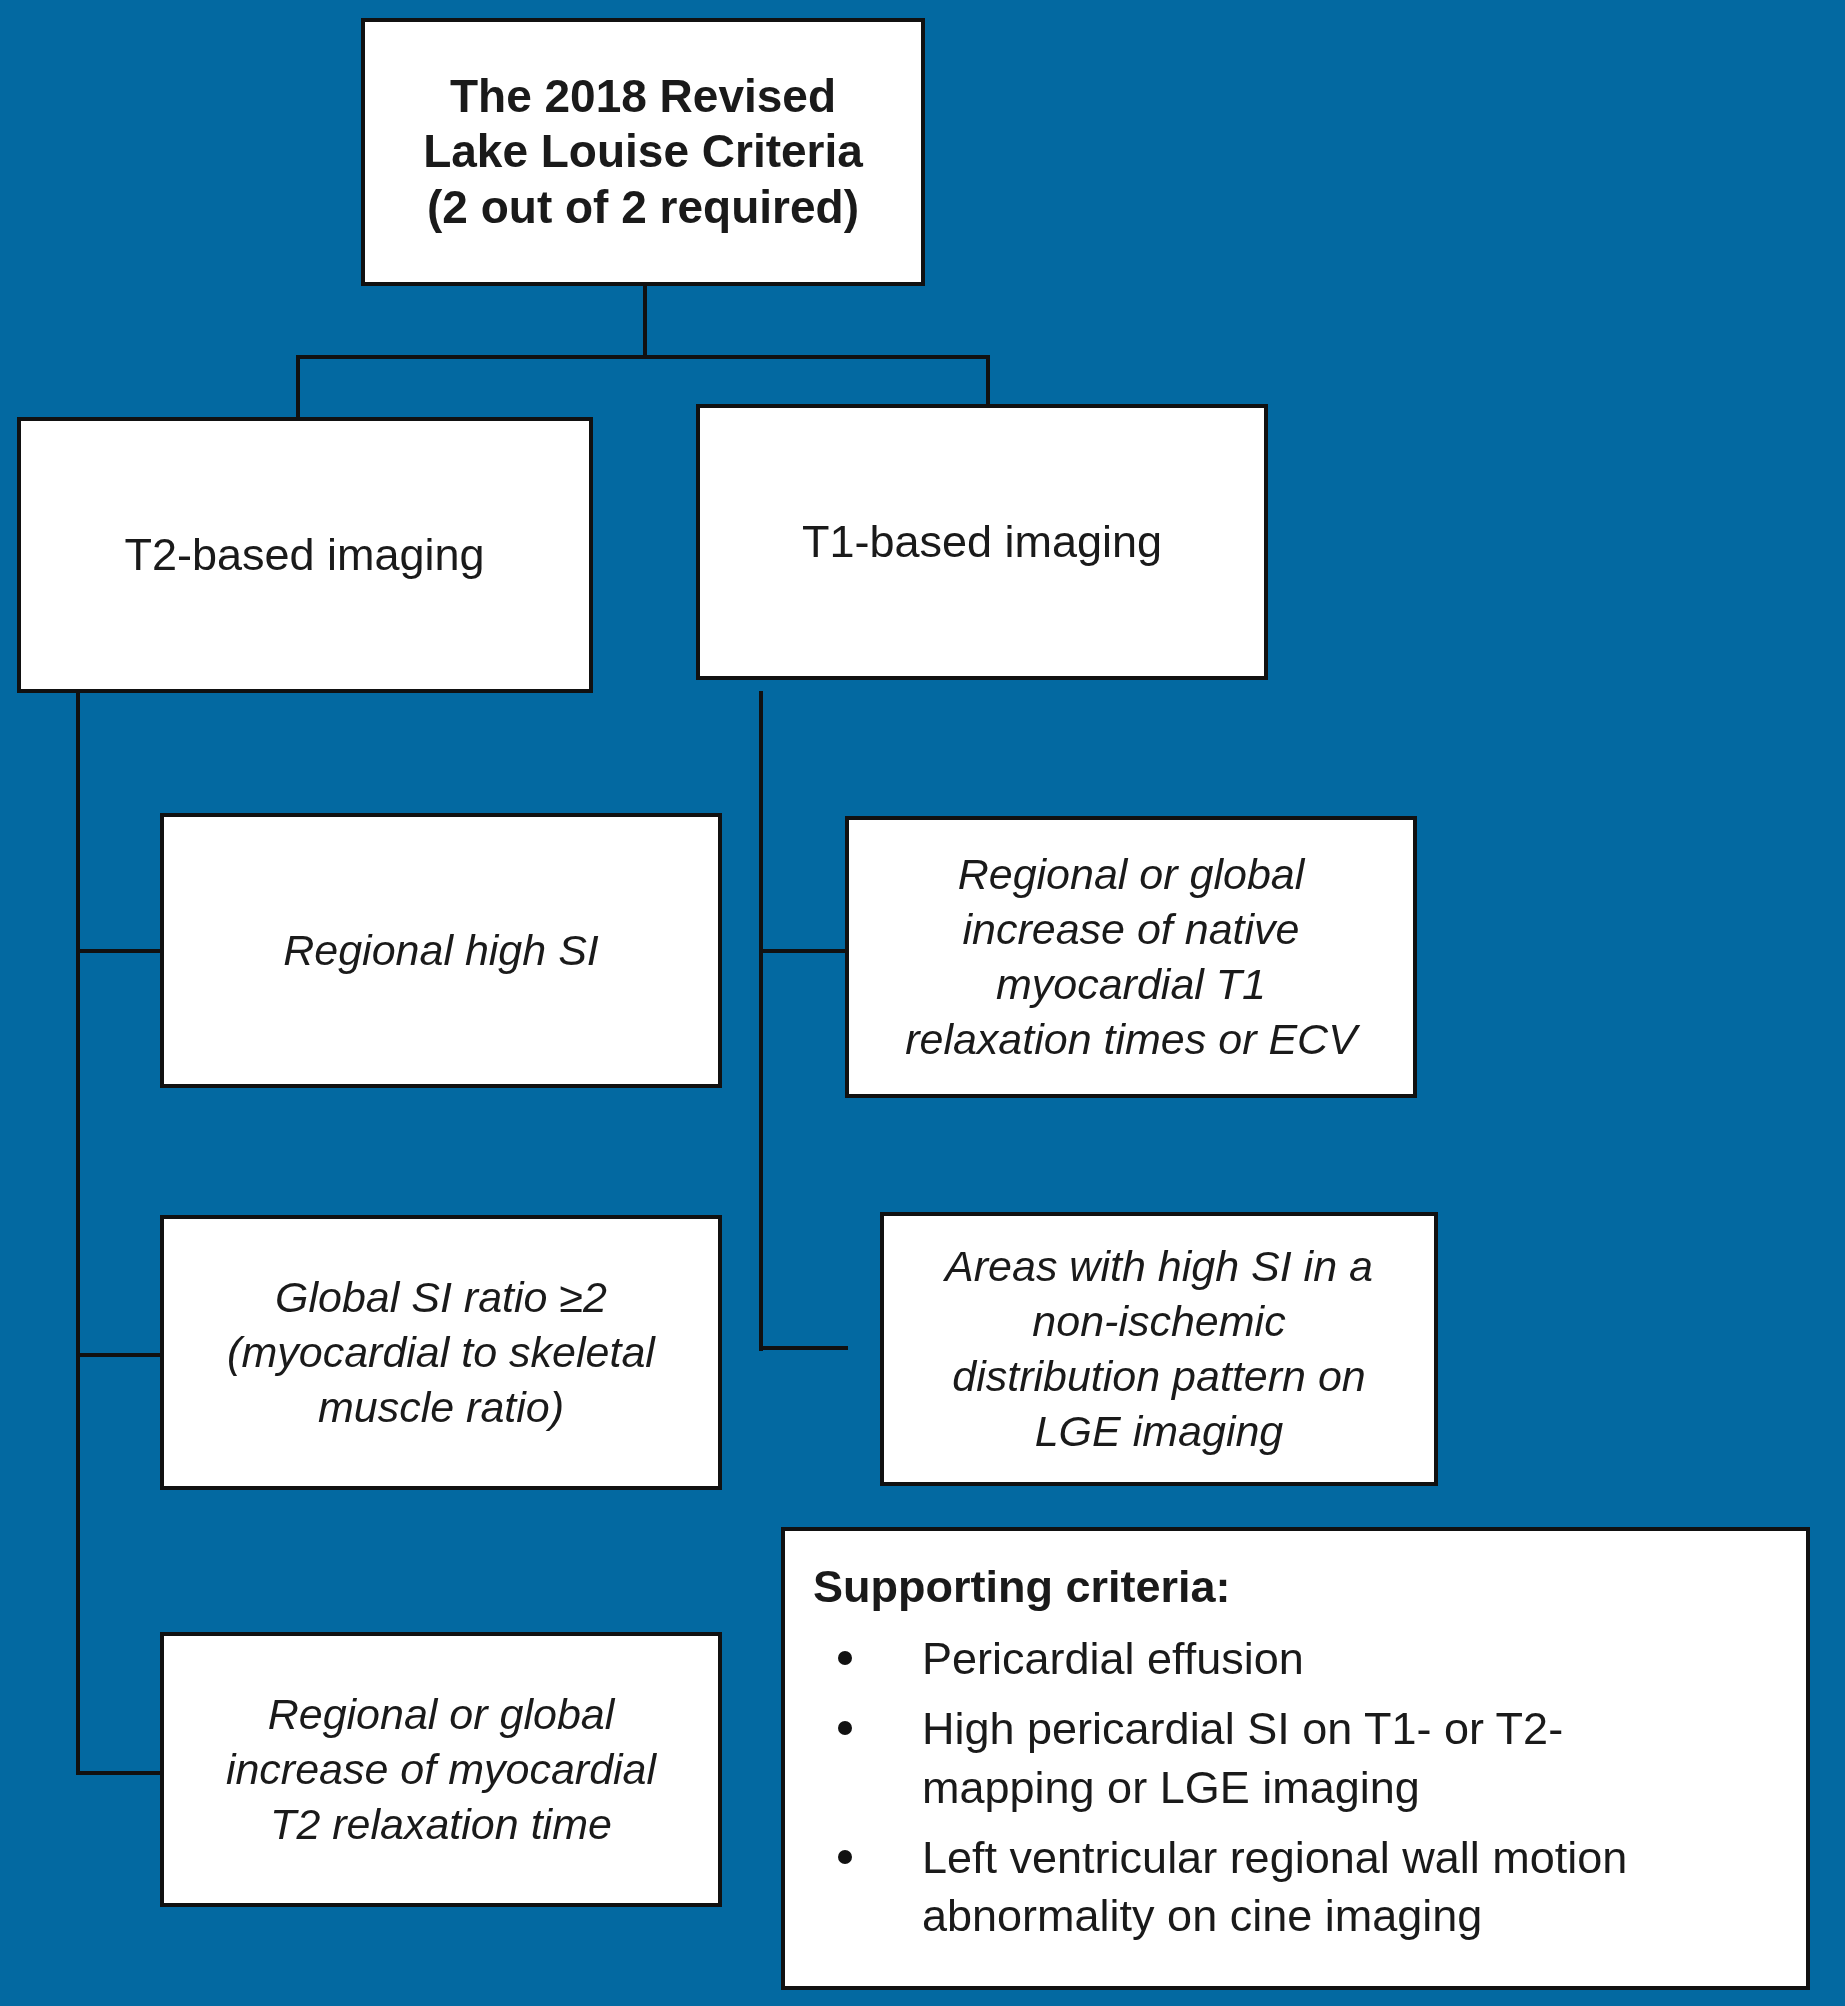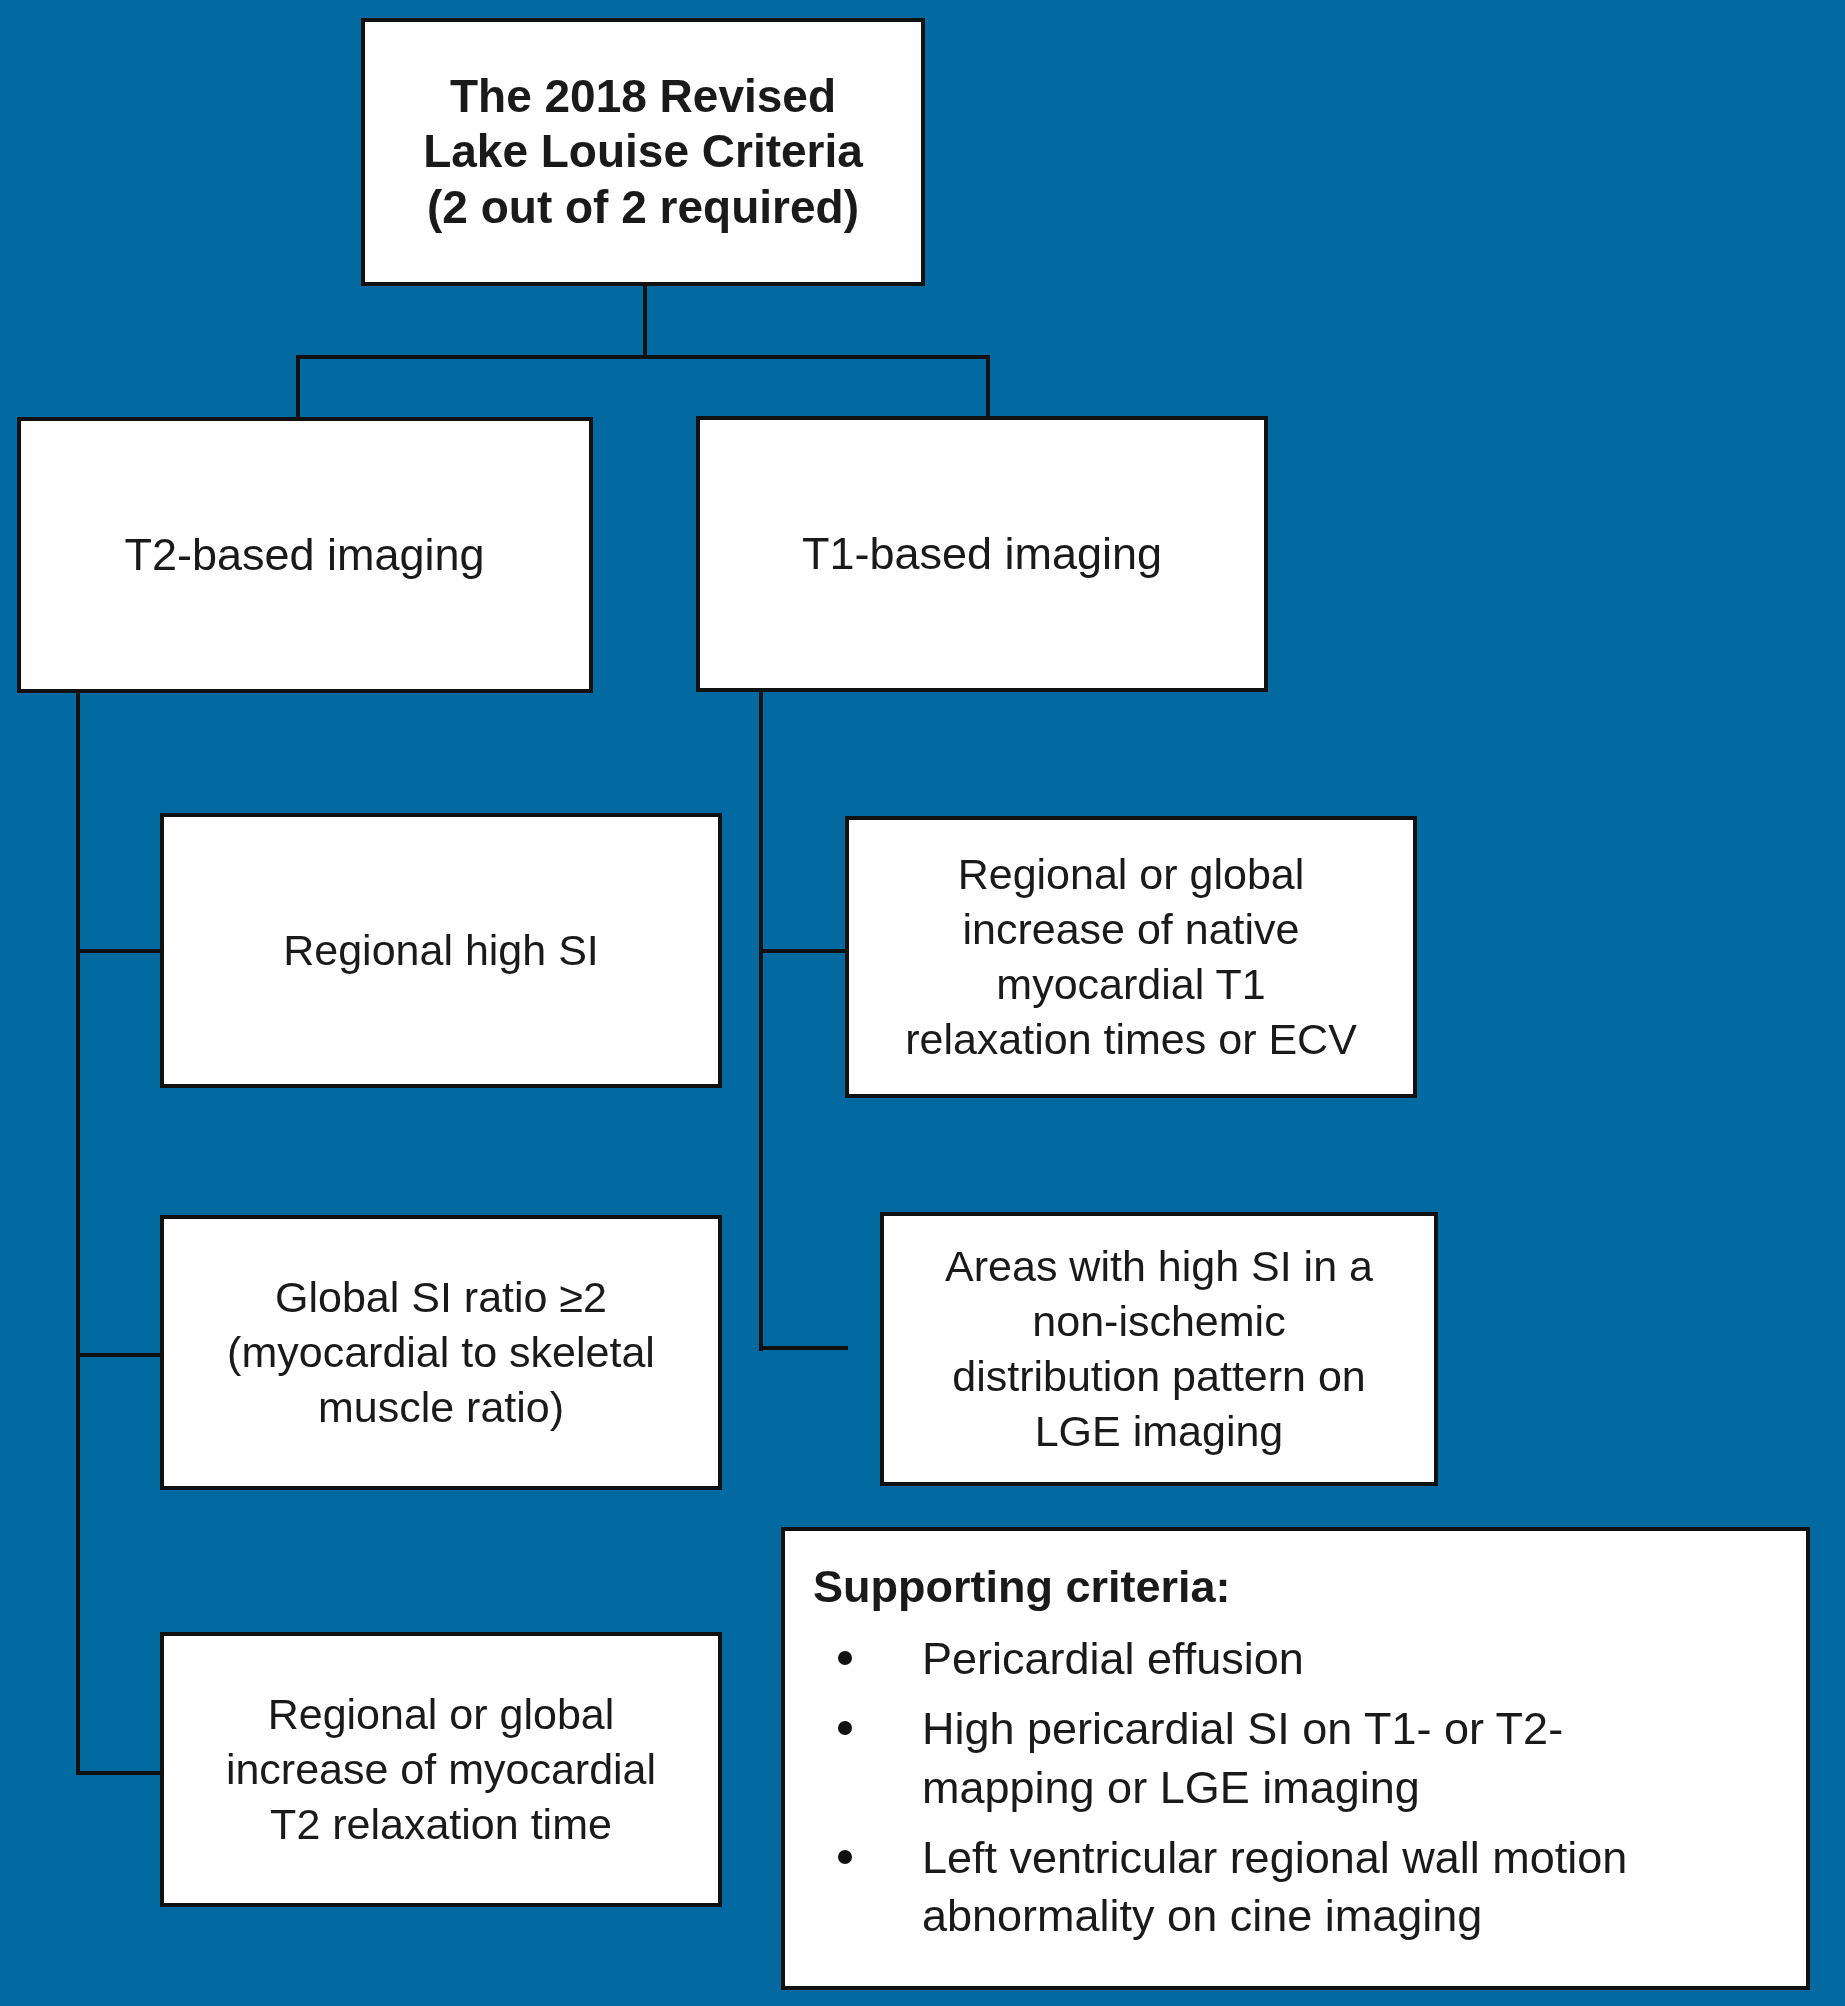--- a/index.html
+++ b/index.html
@@ -82,21 +82,21 @@
     top: 0.47em;
     width: 14px;
     height: 14px;
     border-radius: 50%;
     background: #111111;
   }
 
   
   .fs-root   { font-size: 46px; }
   .fs-level1 { font-size: 45px; }
-  .fs-leaf   { font-size: 43px; }
+  .fs-leaf   { font-size: 43px; font-style: italic; }
 </style>
 </head>
 <body>
 
 <div id="canvas">
 
   <div class="ln v" style="left:643px; top:285px; height:74px;"></div>
 
   <div class="ln h" style="left:296px; top:355px; width:694px;"></div>
 
@@ -116,21 +116,21 @@
   <div class="node root fs-root" style="left:361px; top:18px; width:564px; height:268px;">
     <div class="txt" style="white-space: pre-line;">The 2018 Revised
 Lake Louise Criteria
 (2 out of  2 required)</div>
   </div>
 
   <div class="node fs-level1" style="left:16.5px; top:417px; width:576px; height:276px;align-items:center;">
     <div class="txt">T2-based imaging</div>
   </div>
 
-  <div class="node fs-level1" style="left:696px; top:416px; width:572px; height:276px;">
+  <div class="node fs-level1" style="left:696px; top:404px; width:572px; height:276px;">
     <div class="txt">T1-based imaging</div>
   </div>
 
   <div class="node fs-leaf" style="left:160px; top:813px; width:562px; height:275px;">
     <div class="txt">Regional high SI</div>
   </div>
 
   <div class="node fs-leaf" style="left:160px; top:1215px; width:562px; height:275px;">
     <div class="txt" style="white-space: pre-line;">Global SI ratio ≥2
 (myocardial to skeletal

